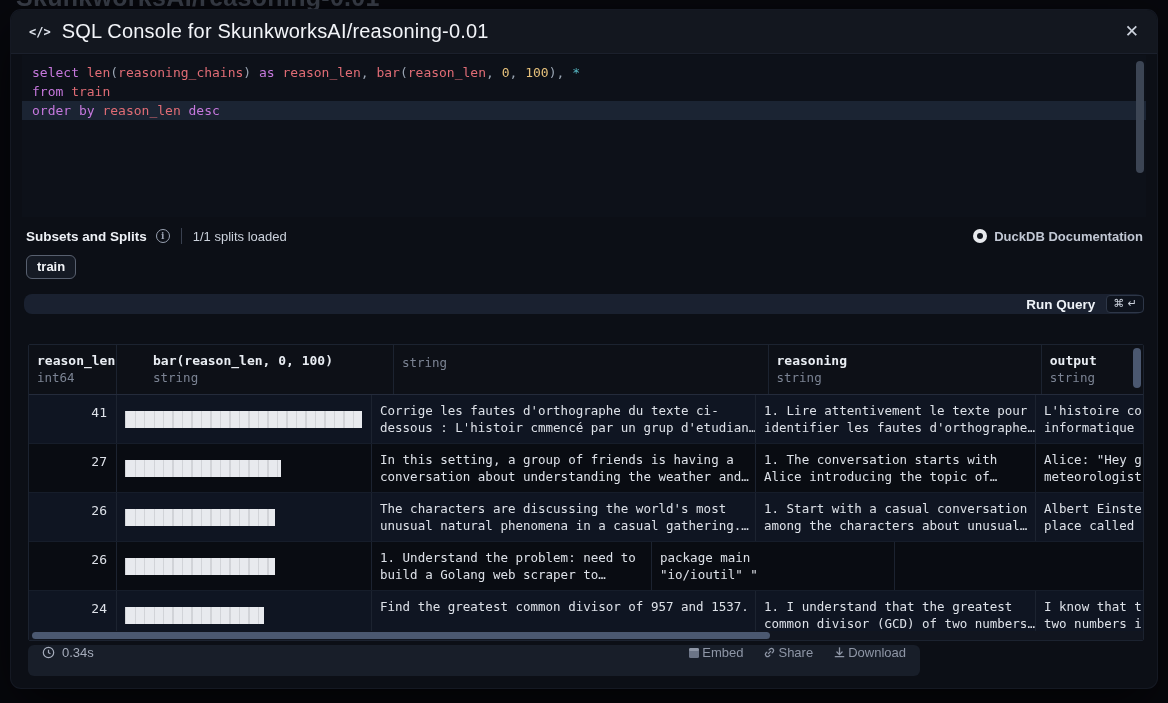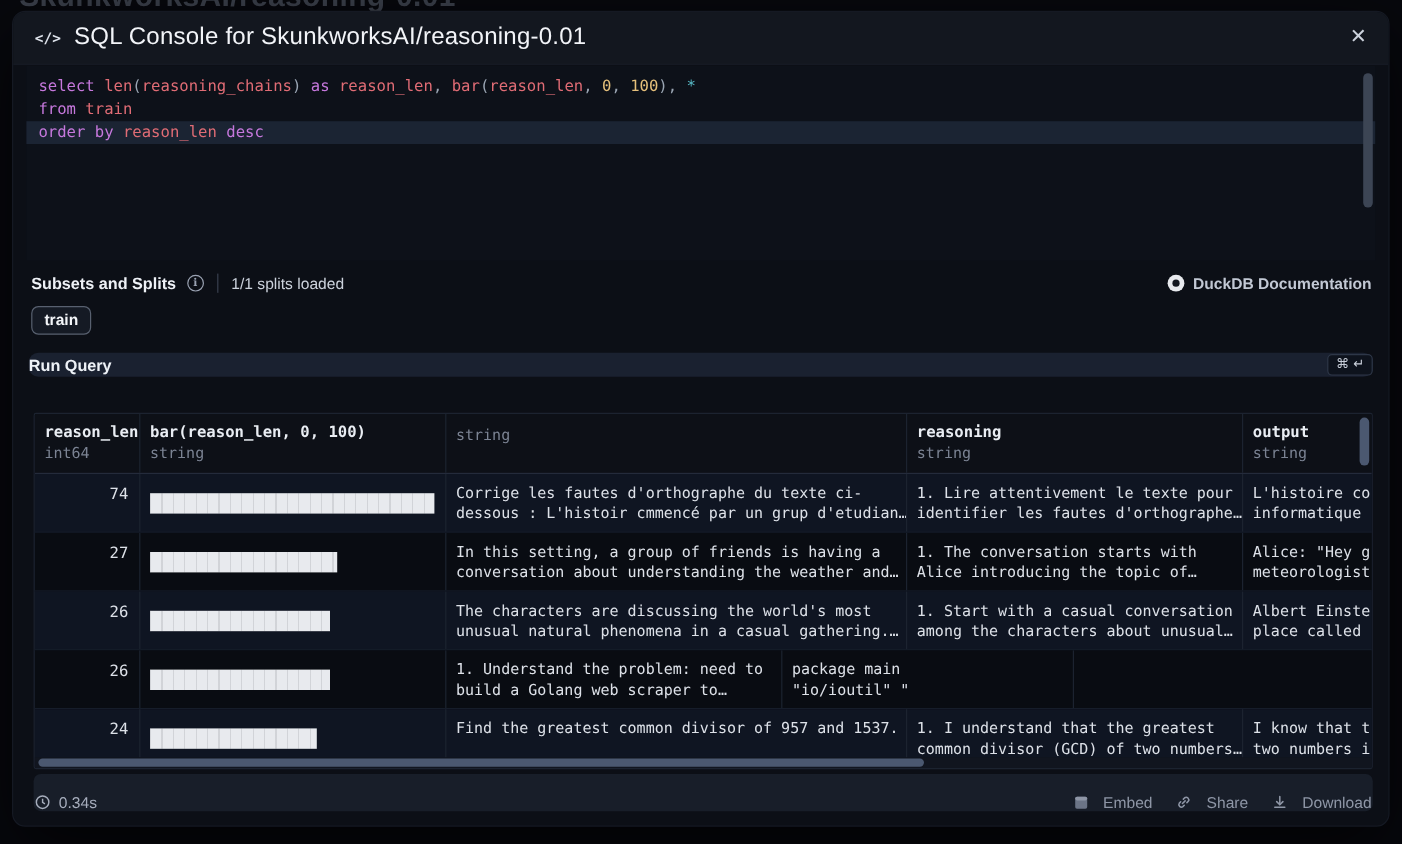--- a/index.html
+++ b/index.html
@@ -34,21 +34,21 @@
   .subsets-status { font-size:13px; color:#ccd2dc; }
   .docs-link { margin-left:auto; display:flex; gap:7px; font-size:13px; font-weight:600; color:#c2c8d4; cursor:pointer; }
   .duck-icon { width:14px; height:14px; border-radius:50%; background:#e8eaee; position:relative; }
   .duck-icon::after { content:""; position:absolute; left:4px; top:4px; width:6px; height:6px; border-radius:50%; background:#13171f; }
 
   .chips { position:absolute; top:245px; left:15px; display:flex; gap:8px; }
   .chip { background:#151a24; border:1px solid #58606f; border-radius:6px; padding:3px 10px 4px;
           font-size:13px; font-weight:700; color:#f3f5f8; cursor:pointer; font-family:"Liberation Sans", sans-serif; }
 
   .run-bar { position:absolute; top:284px; left:13px; right:13px; height:20px; background:#1a2130; border:0;
-             border-radius:8px; display:flex; align-items:center; justify-content:space-between; gap:11px; cursor:pointer; }
+             border-radius:8px; display:flex; align-items:center; justify-content:flex-end; gap:11px; cursor:pointer; }
   .run-label { font-size:13.5px; font-weight:700; color:#eef2f7; font-family:"Liberation Sans", sans-serif; }
   .kbd { background:#0e131d; border:1px solid #2e3748; border-radius:4px; padding:1px 6px 2px;
          font-size:11px; color:#c9cfda; font-family:"DejaVu Sans", sans-serif; }
 
   .table-wrap { position:absolute; top:334px; left:17px; width:1116px; height:297px; overflow:hidden;
                 background:#0b0e15; border:1px solid #1c2330; border-radius:2px; }
   .thead { display:flex; width:1250px; height:50px; background:#0d1017; border-bottom:1px solid #242b3b; }
   .th { padding:8px 8px; border-right:1px solid #1c2330; font-family:"DejaVu Sans Mono", monospace; }
   .th .cname { font-size:13px; font-weight:700; color:#e9edf3; }
   .th .ctype { font-size:12.5px; color:#7b8393; margin-top:2px; }
@@ -59,25 +59,25 @@
   .td { padding:7px 8px; border-right:1px solid #1c2330; font-family:"DejaVu Sans Mono", monospace;
         font-size:12.5px; line-height:17px; color:#dde1e8; white-space:pre; overflow:hidden; }
   .td.num { text-align:right; font-size:13px; padding-right:9px; padding-top:9px; }
   .td.barcell { display:flex; align-items:center; }
   .bar { height:17px; background:#e8eaee;
          background-image:repeating-linear-gradient(90deg, rgba(11,14,22,.10) 0 1px, transparent 1px 9.5px); }
   .hscroll { position:absolute; bottom:0; left:0; right:0; height:9px; background:#11151f; }
   .hthumb { position:absolute; left:3px; top:1px; width:738px; height:7px; background:#4b5870; border-radius:4px; }
   .vthumb { position:absolute; top:3px; right:2px; width:8px; height:40px; background:#4b5870; border-radius:4px; }
 
-  .footer { position:absolute; top:635px; left:17px; width:1116px; height:31px; background:#181e29;
-            border-radius:6px; display:flex; align-items:flex-end; padding:0 1px; }
+  .footer { position:absolute; top:635px; left:17px; width:892px; height:31px; background:#181e29;
+            border-radius:6px; display:flex; align-items:flex-start; padding:0 14px; }
   .time { display:flex; align-items:center; gap:7px; font-size:13px; color:#a6adbc; }
   .actions { margin-left:auto; display:flex; align-items:center; gap:20px; }
-  .action { display:flex; align-items:center; gap:12px; background:none; border:0; font-size:13px;
+  .action { display:flex; align-items:center; gap:2px; background:none; border:0; font-size:13px;
             color:#8e96a6; cursor:pointer; font-family:"Liberation Sans", sans-serif; }
   .icon svg { display:block; }
 </style>
 </head>
 <body>
 
 <div class="stage">
   <div class="bg-title">SkunkworksAI/reasoning-0.01</div>
 
   <div class="modal">
@@ -116,39 +116,39 @@
       <span class="run-label">Run Query</span>
       <span class="kbd">⌘ ↵</span>
     </button>
 
     <div class="table-wrap">
       <div class="thead" id="thead">
           <div class="th" style="width: 88px;">
             <div class="cname">reason_len</div>
             <div class="ctype">int64</div>
           </div>
-          <div class="th" style="width: 255px;">
+          <div class="th" style="width: 255px; margin-left: 28px;">
             <div class="cname">bar(reason_len, 0, 100)</div>
             <div class="ctype">string</div>
           </div>
           <div class="th" style="width: 384px;">
             <div class="ctype">string</div>
           </div>
           <div class="th" style="width: 280px;">
             <div class="cname">reasoning</div>
             <div class="ctype">string</div>
           </div>
           <div class="th" style="width: 243px;">
             <div class="cname">output</div>
             <div class="ctype">string</div>
           </div>
         </div>
       <div class="tbody" id="tbody">
           <div class="tr odd">
-            <div class="td num" style="width: 88px;">74</div>
+            <div class="td num" style="width: 88px;">41</div>
             <div class="td barcell" style="width: 255px;"><div class="bar" style="width: 237px;"></div></div>
             <div class="td" style="width: 384px;">Corrige les fautes d'orthographe du texte ci-
 dessous : L'histoir cmmencé par un grup d'etudian…</div>
             <div class="td" style="width: 280px;">1. Lire attentivement le texte pour
 identifier les fautes d'orthographe…</div>
             <div class="td" style="width: 243px;">L'histoire co
 informatique </div>
           </div>
           <div class="tr even">
             <div class="td num" style="width: 88px;">27</div>

